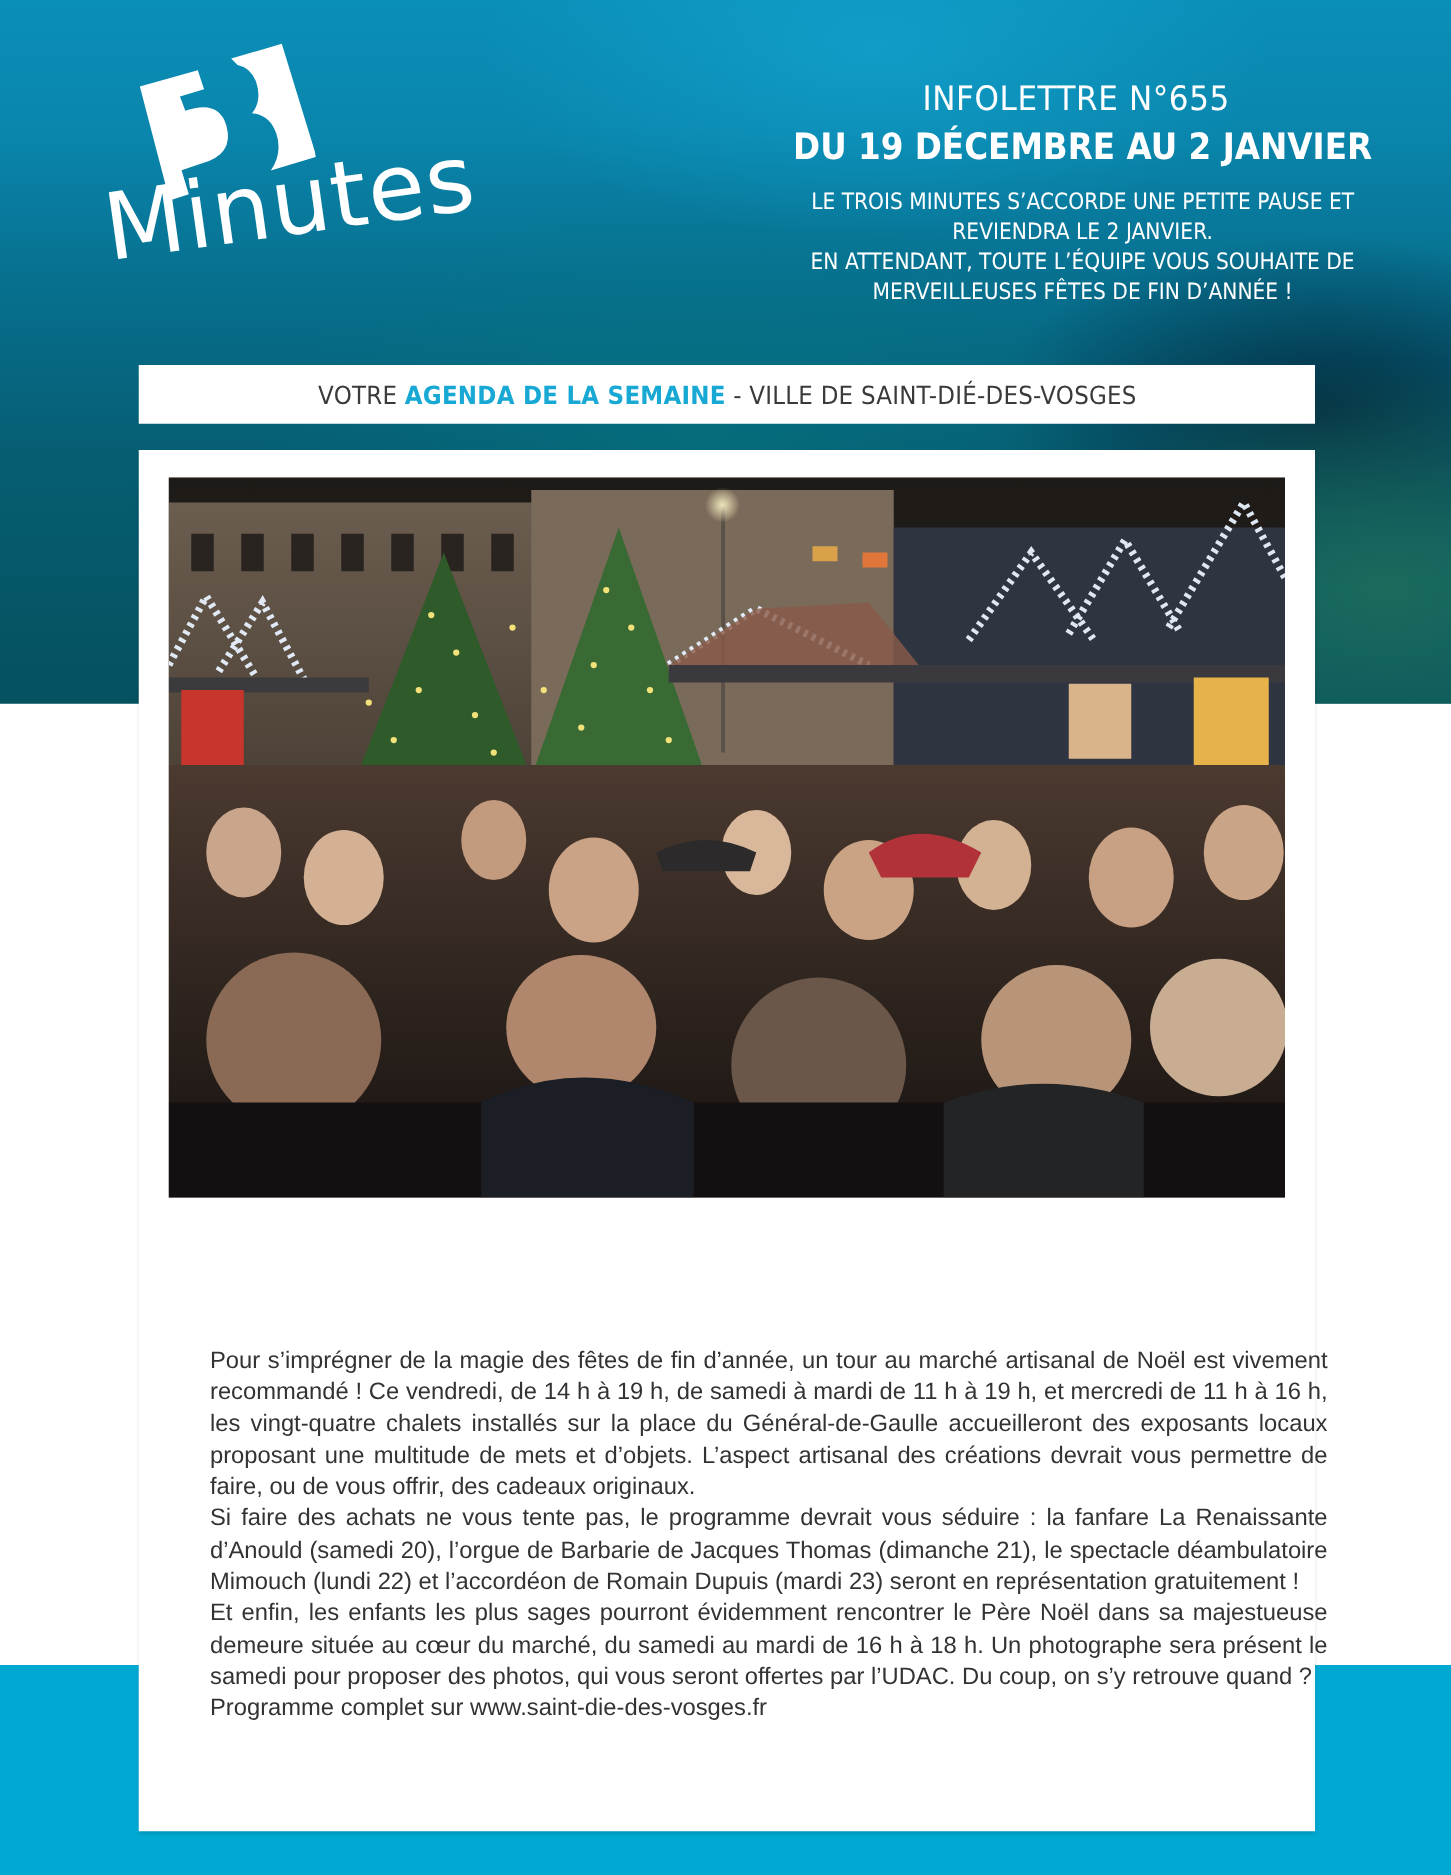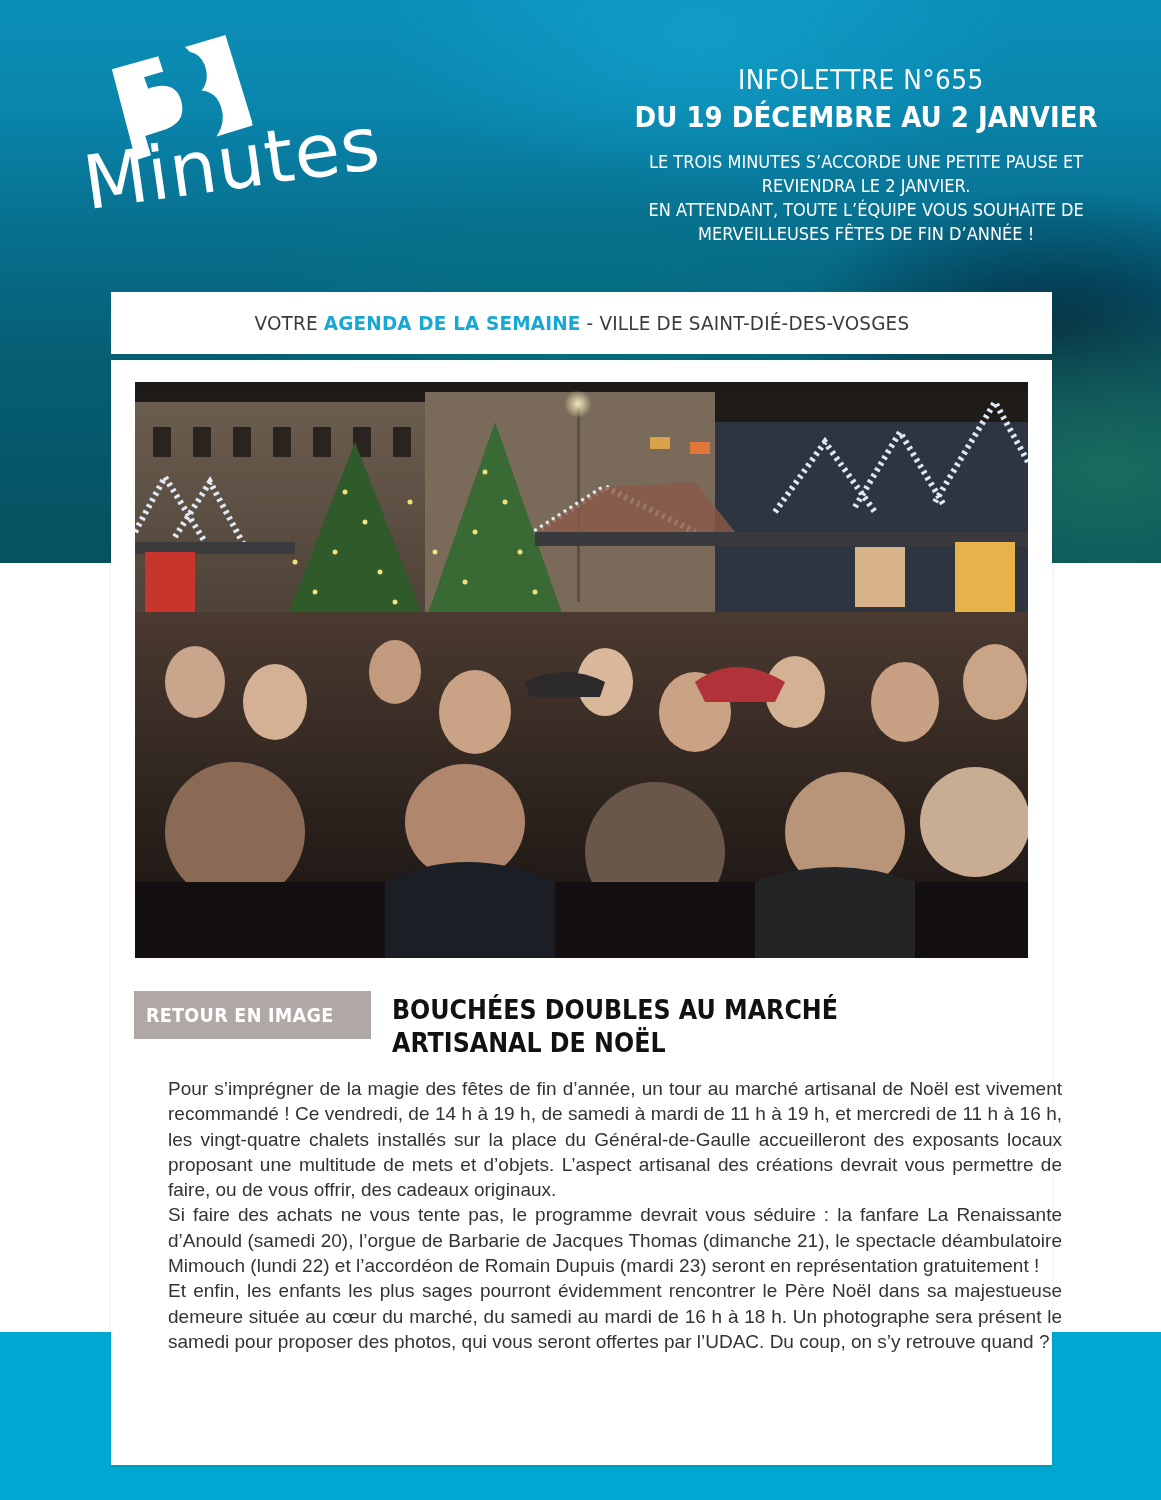--- a/index.html
+++ b/index.html
@@ -34,21 +34,21 @@
   }
 
   
   .header-right { position: absolute; right: 63px; top: 64px; text-align: center; color: #fff; }
   .issue { font-size: 27px; font-weight: 300; letter-spacing: 0.5px; line-height: 32px; font-family: "DejaVu Sans", sans-serif; font-weight: normal; transform: scaleX(0.92); transform-origin: right; }
   .dates { font-size: 29px; font-weight: 700; line-height: 38px; margin-top: 2px; font-family: "DejaVu Sans", sans-serif; transform: scaleX(0.9); transform-origin: right; white-space: nowrap; }
   .intro { margin-top: 14px; font-size: 18px; line-height: 24px; font-family: "DejaVu Sans", sans-serif; transform: scaleX(0.9); transform-origin: right; white-space: nowrap; }
 
   
   .agenda-bar {
-    position: absolute; left: 111px; top: 292px; width: 941px; height: 62px;
+    position: absolute; left: 111px; top: 292px; width: 941px; height: 47px;
     background: #fff; display: flex; align-items: center; justify-content: center;
     font-family: "DejaVu Sans", sans-serif; font-size: 20px; color: #3a3a3a; letter-spacing: 0.2px;
     white-space: nowrap;
   }
   .agenda-bar .inner { transform: scaleX(0.92); }
   .agenda-bar .accent { color: #17a8d4; font-weight: 700; }
 
   
   .card {
     position: absolute; left: 111px; top: 360px; width: 941px; height: 1105px;
@@ -210,27 +210,21 @@
         <ellipse cx="840" cy="440" rx="55" ry="55" fill="#c8ad93"></ellipse>
         <path d="M560 300 Q600 270 650 300 L640 320 L570 320 Z" fill="#b2323a"></path>
         <path d="M390 300 Q430 280 470 300 L465 315 L395 315 Z" fill="#2c2a2a"></path>
         <rect x="0" y="500" width="893" height="76" fill="#141011"></rect>
         <path d="M250 500 Q330 460 420 500 L420 576 L250 576 Z" fill="#1b1e24"></path>
         <path d="M620 500 Q700 470 780 500 L780 576 L620 576 Z" fill="#222426"></path>
       </g>
     </svg>
   </div>
 
-  <div class="tag">
-      <span>RETOUR EN IMAGE</span>
-    </div>
-
-  <h1 class="headline">
-    <div>BOUCHÉES DOUBLES AU MARCHÉ</div>
-    <div>ARTISANAL DE NOËL</div>
-  </h1>
+
 
   <div class="body-text">
     <p>Pour s’imprégner de la magie des fêtes de fin d’année, un tour au marché artisanal de Noël est vivement recommandé ! Ce vendredi, de 14 h à 19 h, de samedi à mardi de 11 h à 19 h, et mercredi de 11 h à 16 h, les vingt-quatre chalets installés sur la place du Général-de-Gaulle accueilleront des exposants locaux proposant une multitude de mets et d’objets. L’aspect artisanal des créations devrait vous permettre de faire, ou de vous offrir, des cadeaux originaux.</p>
     <p>Si faire des achats ne vous tente pas, le programme devrait vous séduire : la fanfare La Renaissante d’Anould (samedi 20), l’orgue de Barbarie de Jacques Thomas (dimanche 21), le spectacle déambulatoire Mimouch (lundi 22) et l’accordéon de Romain Dupuis (mardi 23) seront en représentation gratuitement !</p>
     <p>Et enfin, les enfants les plus sages pourront évidemment rencontrer le Père Noël dans sa majestueuse demeure située au cœur du marché, du samedi au mardi de 16 h à 18 h. Un photographe sera présent le samedi pour proposer des photos, qui vous seront offertes par l’UDAC. Du coup, on s’y retrouve quand ?</p>
+    <p class="last"><span>Programme complet sur </span><a style="color:#333;text-decoration:none;">www.saint-die-des-vosges.fr</a></p>
   </div>
 </div>
 
 </body></html>

